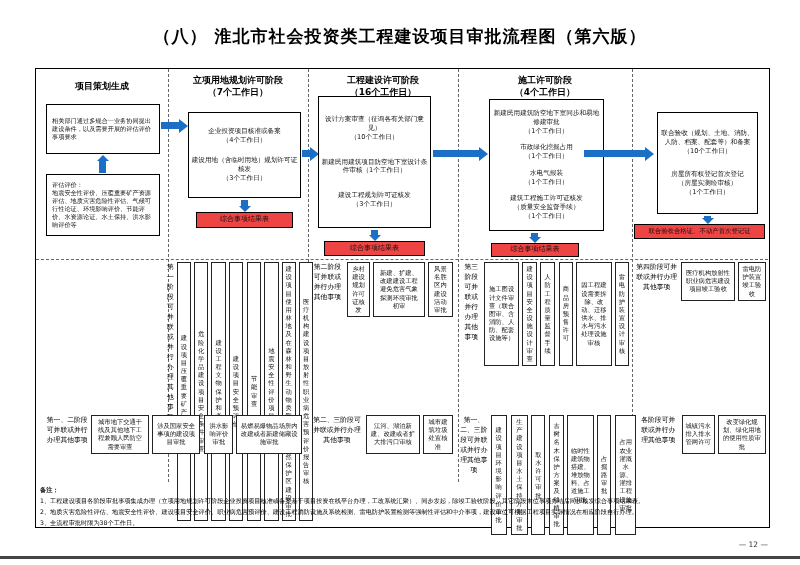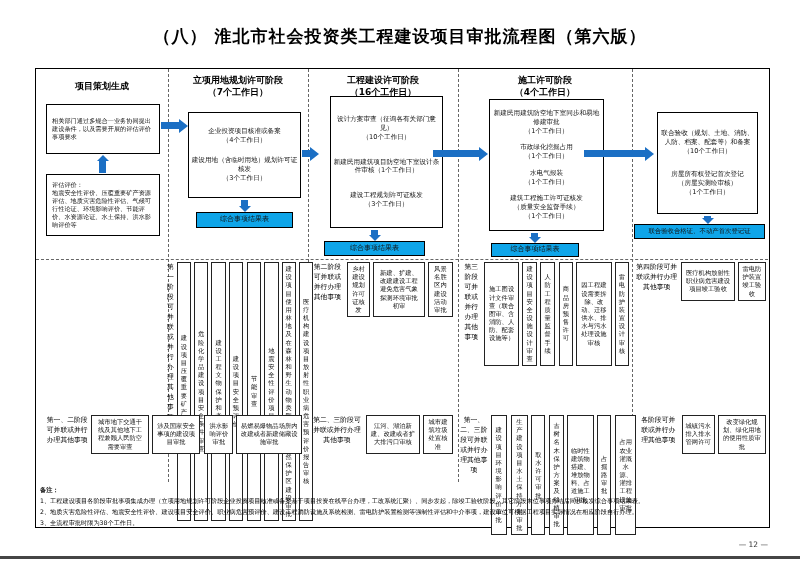--- a/index.html
+++ b/index.html
@@ -10,21 +10,21 @@
   .title{left:0;top:25px;width:800px;text-align:center;font-family:"DejaVu Serif","Liberation Serif",serif;
          font-weight:bold;font-size:17px;letter-spacing:1px;color:#000;}
   .frame{left:35px;top:68px;width:733px;height:458px;border:1.5px solid #000;}
   .vsep{border-left:1px dashed #666;width:0;}
   .hsep{border-top:1px dashed #666;height:0;}
   .stage-h{text-align:center;font-weight:bold;font-size:9px;line-height:1.35;color:#000;}
   .fbox{border:1px solid #000;background:#fff;display:flex;flex-direction:column;justify-content:space-evenly;
         align-items:center;text-align:center;font-size:6.6px;line-height:1.35;padding:2px;box-sizing:border-box;}
   .fbox.left{align-items:flex-start;text-align:left;padding:3px 5px;font-size:6.2px;line-height:1.3;justify-content:center;}
   .entry{white-space:pre-line;}
-  .rbox{border:1px solid #000;background:#0ea5e9;display:flex;align-items:center;justify-content:center;
+  .rbox{border:1px solid #000;background:#ef4444;display:flex;align-items:center;justify-content:center;
         font-size:7px;text-align:center;box-sizing:border-box;line-height:1.1;}
   .harrow{height:7px;background:var(--blue);}
   .harrow::after{content:"";position:absolute;right:-9px;top:50%;transform:translateY(-50%);
         border-left:9px solid var(--blue);border-top:7px solid transparent;border-bottom:7px solid transparent;}
   .varrow{width:7px;background:var(--blue);}
   .varrow::after{content:"";position:absolute;bottom:-6px;left:50%;transform:translateX(-50%);
         border-top:6px solid var(--blue);border-left:6px solid transparent;border-right:6px solid transparent;}
   .uarrow{width:7px;background:var(--blue);}
   .uarrow::before{content:"";position:absolute;top:-6px;left:50%;transform:translateX(-50%);
         border-bottom:6px solid var(--blue);border-left:6px solid transparent;border-right:6px solid transparent;}
@@ -82,21 +82,21 @@
   <div class="abs fbox" style="left:188px;top:112px;width:113px;height:86px;">
     <div class="entry">企业投资项目核准或备案
 （4个工作日）</div>
     <div class="entry">建设用地（含临时用地）规划许可证核发
 （3个工作日）</div>
   </div>
   <div class="abs varrow" style="left:241px;top:200px;height:6px;"></div>
   <div class="abs rbox" style="left:196px;top:212px;width:97px;height:16px;">综合事项结果表</div>
   <div class="abs harrow" style="left:302px;top:150px;width:8px;"></div>
 
-  <div class="abs fbox" style="left:318px;top:96px;width:113px;height:132px;margin-left:12px;">
+  <div class="abs fbox" style="left:318px;top:96px;width:113px;height:132px;">
     <div class="entry">设计方案审查（征询各有关部门意见）
 （10个工作日）</div>
     <div class="entry">新建民用建筑项目防空地下室设计条件审核（1个工作日）</div>
     <div class="entry">建设工程规划许可证核发
 （3个工作日）</div>
   </div>
   <div class="abs varrow" style="left:371px;top:230px;height:5px;"></div>
   <div class="abs rbox" style="left:324px;top:241px;width:101px;height:15px;">综合事项结果表</div>
   <div class="abs harrow" style="left:433px;top:150px;width:46px;"></div>
 

